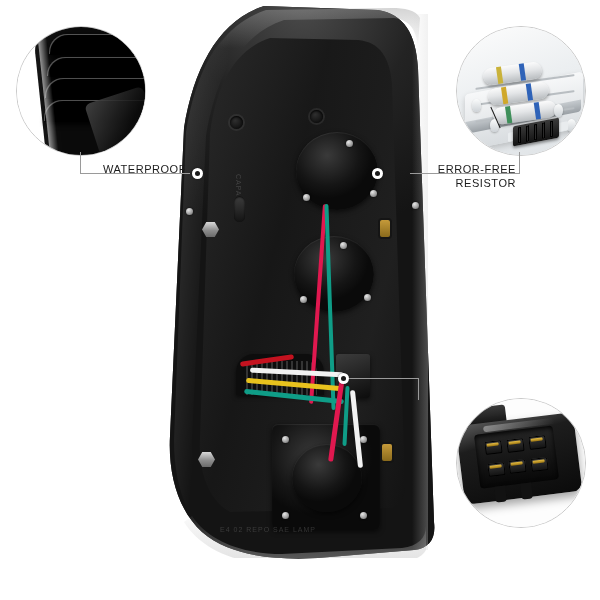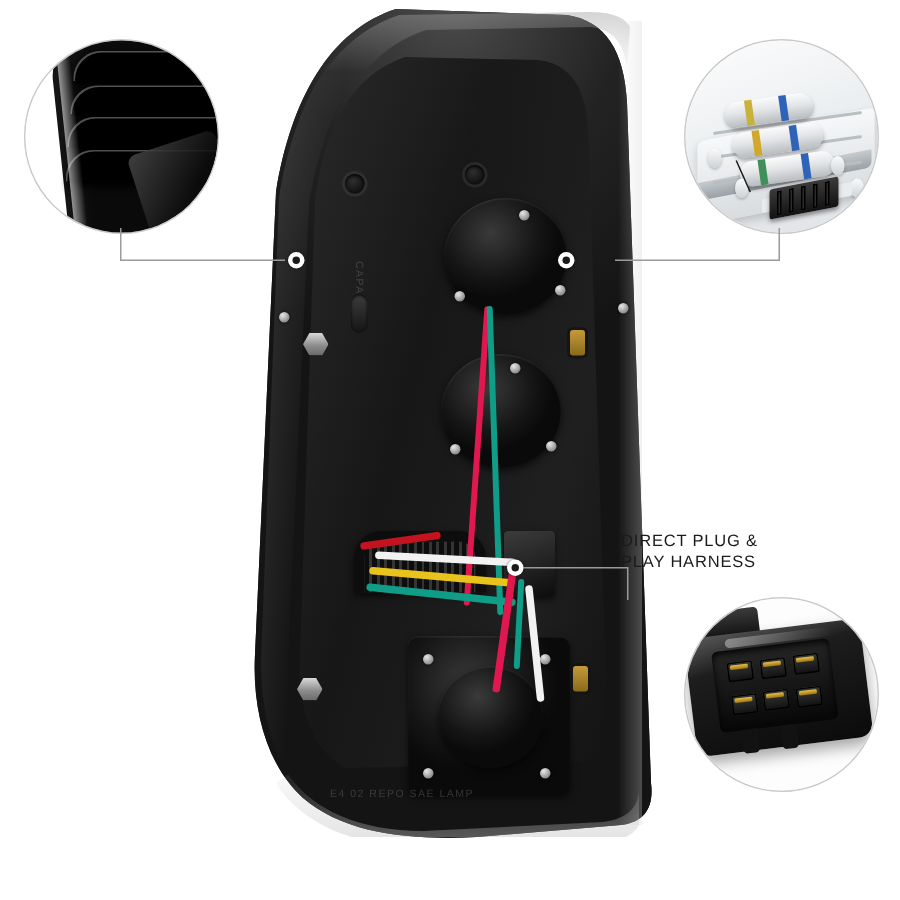--- a/index.html
+++ b/index.html
@@ -227,20 +227,21 @@
     <div class="seal-rib" style="left:22%;top:58%;width:96%;height:16%;"></div>
     <div class="seal-facet"></div>
     <div class="seal-gloss"></div>
   </div>
 
   <div class="ln v" style="left:80px;top:152px;height:22px;"></div>
   <div class="ln h" style="left:80px;top:173px;width:110px;"></div>
   <div class="marker" style="left:192px;top:168px;"></div>
 
   <div class="callout-label lbl-right-align" style="left:22px;top:162px;width:164px;">
+    <span class="l1">WATERPROOF</span>
   </div>
 
   <div class="circle" style="left:456px;top:26px;width:128px;height:128px;">
     <div class="res-bg"></div>
     <div class="res-board"></div>
     <div class="res-board-edge"></div>
 
     <div class="lead" style="left:14%;top:42%;width:78%;transform:rotate(-8deg);"></div>
     <div class="lead" style="left:14%;top:55%;width:78%;transform:rotate(-8deg);"></div>
     <div class="lead" style="left:14%;top:68%;width:78%;transform:rotate(-8deg);"></div>
@@ -271,20 +272,24 @@
       <i style="left:29px;"></i>
       <i style="left:37px;"></i>
     </div>
     <div class="res-wire" style="left:30%;top:62%;height:18%;transform:rotate(-24deg);"></div>
   </div>
 
   <div class="ln v" style="left:519px;top:152px;height:22px;"></div>
   <div class="ln h" style="left:410px;top:173px;width:110px;"></div>
   <div class="marker" style="left:372px;top:168px;"></div>
 
+  <div class="callout-label lbl-right-align" style="left:414px;top:162px;width:102px;">
+    <span class="l1">ERROR-FREE</span>
+    <span class="l2">RESISTOR</span>
+  </div>
 
   <div class="circle" style="left:456px;top:398px;width:128px;height:128px;">
     <div class="con-bg"></div>
     <div class="con-flange"></div>
     <div class="con-body"></div>
     <div class="con-face"></div>
 
     <div class="pin" style="left:22%;top:33%;transform:rotate(-7deg);">
         <b></b>
       </div>
@@ -306,18 +311,14 @@
 
     <div class="con-tab" style="left:30%;top:68%;"></div>
     <div class="con-tab" style="left:50%;top:66%;"></div>
     <div class="con-gloss"></div>
   </div>
 
   <div class="ln v" style="left:418px;top:378px;height:22px;"></div>
   <div class="ln h" style="left:348px;top:378px;width:70px;"></div>
   <div class="marker" style="left:338px;top:373px;"></div>
 
-  <div class="callout-label lbl-left-align" style="left:414px;top:354px;width:170px;">
-    <span class="l1">DIRECT PLUG &amp;</span>
-    <span class="l2">PLAY HARNESS</span>
-  </div>
 
 </div>
 
 </body></html>

